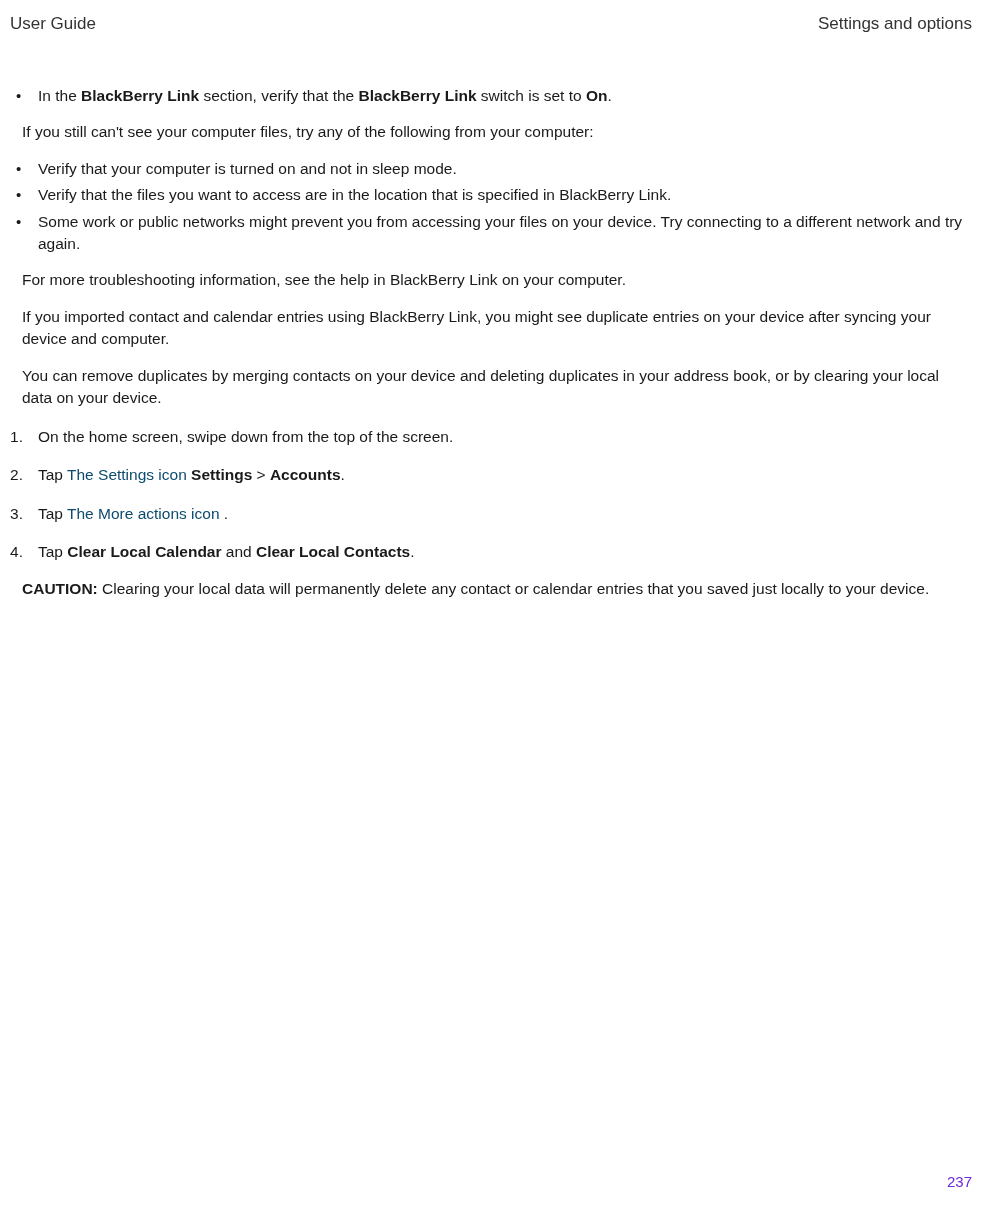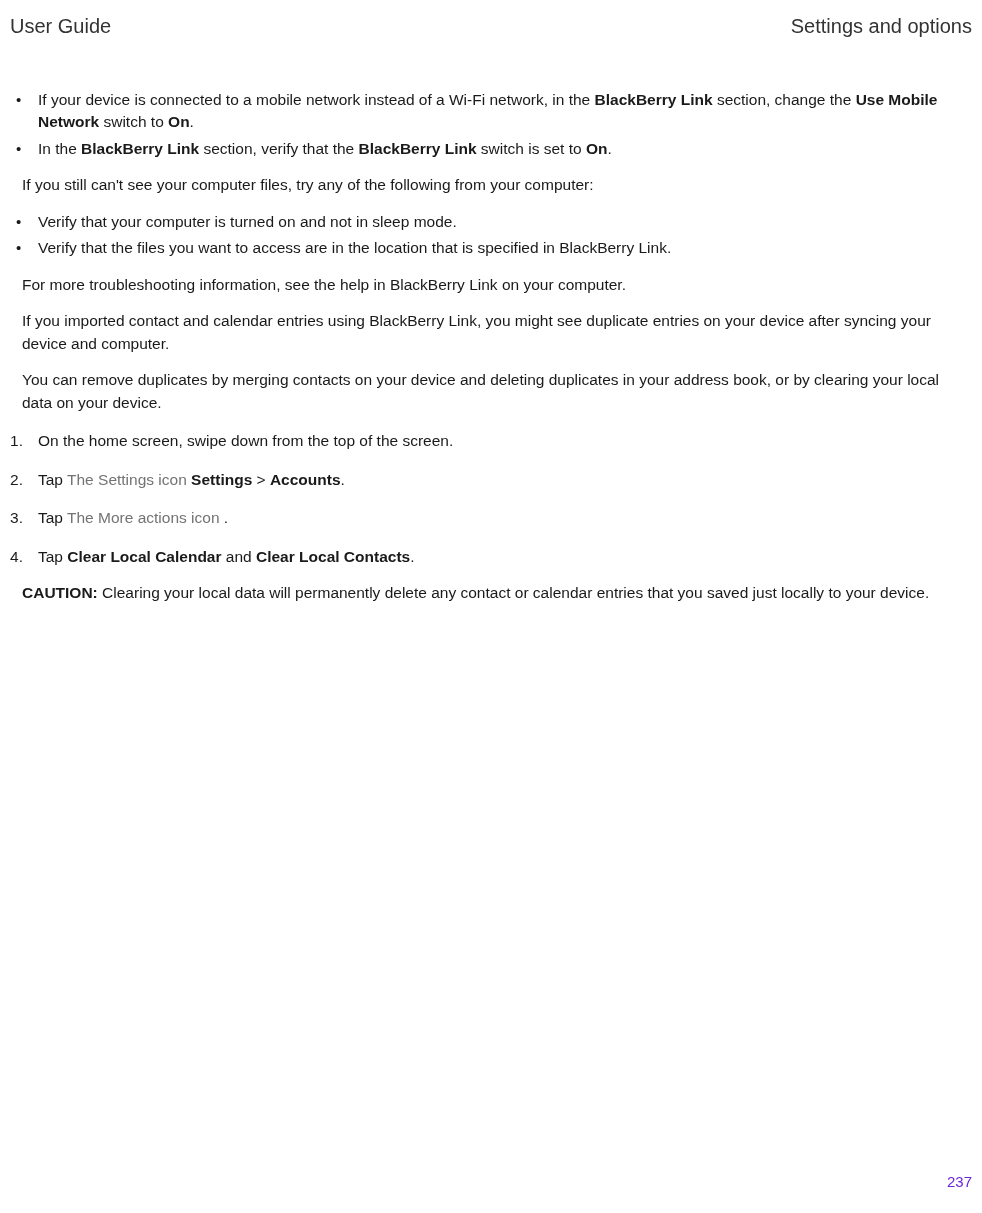--- a/index.html
+++ b/index.html
@@ -13,21 +13,21 @@
       font-family: Arial, Helvetica, sans-serif;
       font-size: 15.5px;
       line-height: 1.45;
       color: #1a1a1a;
       position: relative;
       padding: 12px 10px 0 10px;
     }
     .header {
       display: flex;
       justify-content: space-between;
-      font-size: 20px;
+      font-size: 17px;
       color: #333;
       margin-bottom: 48px;
     }
     .content {
       padding: 0 0px;
     }
     ul.bullets {
       list-style: none;
       margin-bottom: 14px;
     }
@@ -69,21 +69,21 @@
       font-size: 28px;
       font-weight: 400;
       color: #1a1a1a;
       margin-top: 26px;
       margin-bottom: 12px;
     }
     .bold {
       font-weight: 700;
     }
     .red {
-      color: #737373;
+      color: #0c4a6e;
     }
     .page-number {
       position: absolute;
       bottom: 20px;
       right: 10px;
       font-size: 15px;
       color: #6d28d9;
     }
   </style>
 </head>
@@ -91,32 +91,30 @@
 
 <div class="header">
   <span>User Guide</span>
   <span>Settings and options</span>
 </div>
 
 <div class="content">
 
   <ul class="bullets">
     <li>
-      <span>If your device is connected to a mobile network instead of a Wi-Fi network, in the </span><span class="bold">BlackBerry Link</span><span> section, change the </span><span class="bold">Use Mobile Network</span><span> switch to </span><span class="bold">On</span><span>.</span>
-    </li>
-    <li>
       <span>In the </span><span class="bold">BlackBerry Link</span><span> section, verify that the </span><span class="bold">BlackBerry Link</span><span> switch is set to </span><span class="bold">On</span><span>.</span>
     </li>
   </ul>
 
   <p class="para">If you still can't see your computer files, try any of the following from your computer:</p>
 
   <ul class="bullets">
     <li>Verify that your computer is turned on and not in sleep mode.</li>
     <li>Verify that the files you want to access are in the location that is specified in BlackBerry Link.</li>
+    <li>Some work or public networks might prevent you from accessing your files on your device. Try connecting to a different network and try again.</li>
   </ul>
 
   <p class="para">For more troubleshooting information, see the help in BlackBerry Link on your computer.</p>
 
 
   <p class="para">If you imported contact and calendar entries using BlackBerry Link, you might see duplicate entries on your device after syncing your device and computer.</p>
   <p class="para">You can remove duplicates by merging contacts on your device and deleting duplicates in your address book, or by clearing your local data on your device.</p>
 
   <ol class="numbers">
     <li>On the home screen, swipe down from the top of the screen.</li>

